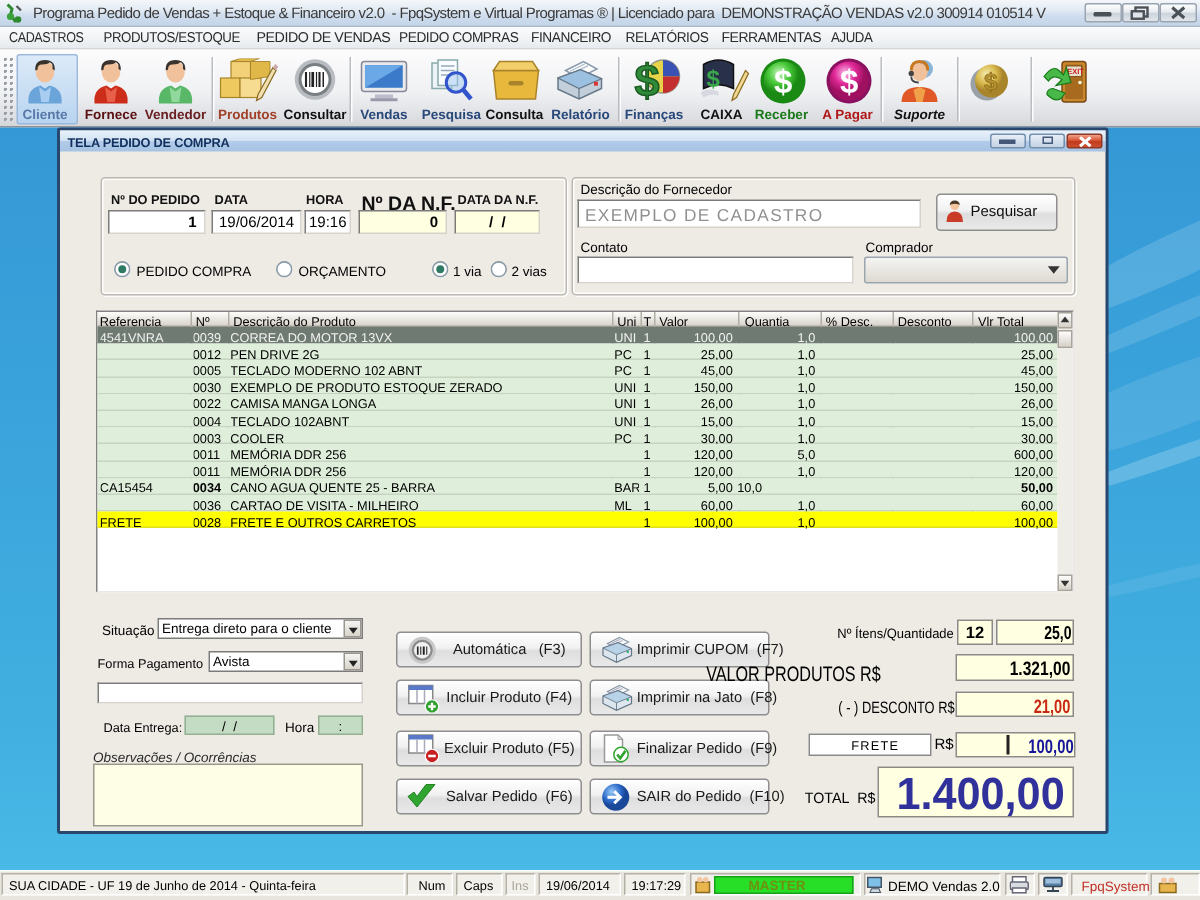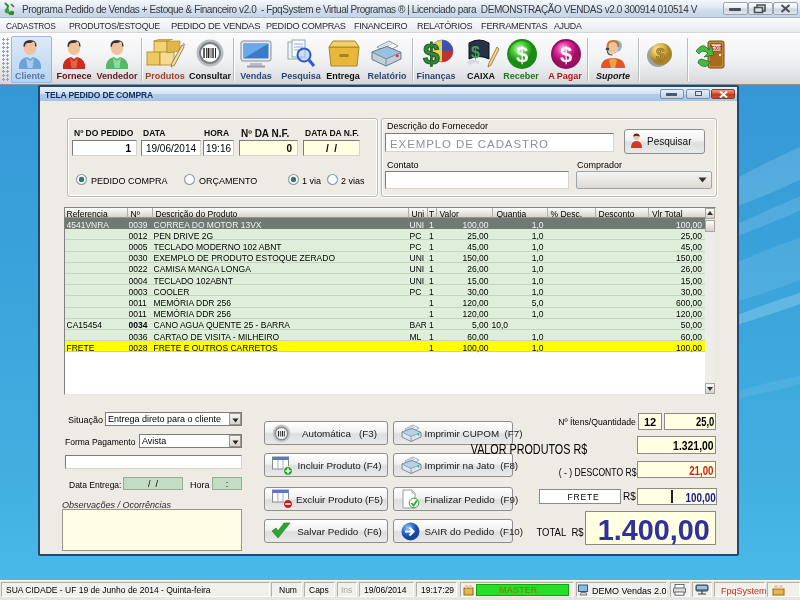--- a/index.html
+++ b/index.html
@@ -188,21 +188,21 @@
 <path d="M2 12 q6 -8 10 -4 l3 3 l2 -5 l3 10 l-10 2 l4 -4 q-6 -4 -9 1 z" fill="#48b848" stroke="#1a7a1a" stroke-width="0.8"></path>
 <path d="M4 24 q6 6 10 2 l2 -3 l-8 -3 q-4 0 -4 4z" fill="#48b848" stroke="#1a7a1a" stroke-width="0.8"></path>
 </svg>
     <div class="abs" style="left:0px;top:71px;width:60px;text-align:center;font-size:9px;font-weight:bold;color:#5878a8;">Cliente</div>
     <div class="abs" style="left:44px;top:71px;width:60px;text-align:center;font-size:9px;font-weight:bold;color:#5a1010;">Fornece</div>
     <div class="abs" style="left:87px;top:71px;width:60px;text-align:center;font-size:9px;font-weight:bold;color:#6a2020;">Vendedor</div>
     <div class="abs" style="left:135px;top:71px;width:60px;text-align:center;font-size:9px;font-weight:bold;color:#a04028;">Produtos</div>
     <div class="abs" style="left:180px;top:71px;width:60px;text-align:center;font-size:9px;font-weight:bold;color:#111;">Consultar</div>
     <div class="abs" style="left:226px;top:71px;width:60px;text-align:center;font-size:9px;font-weight:bold;color:#28487a;">Vendas</div>
     <div class="abs" style="left:271px;top:71px;width:60px;text-align:center;font-size:9px;font-weight:bold;color:#28487a;">Pesquisa</div>
-    <div class="abs" style="left:313px;top:71px;width:60px;text-align:center;font-size:9px;font-weight:bold;color:#111;">Entrega</div>
+    <div class="abs" style="left:313px;top:71px;width:60px;text-align:center;font-size:9px;font-weight:bold;color:#111;">Consulta</div>
     <div class="abs" style="left:357px;top:71px;width:60px;text-align:center;font-size:9px;font-weight:bold;color:#28487a;">Relatório</div>
     <div class="abs" style="left:406px;top:71px;width:60px;text-align:center;font-size:9px;font-weight:bold;color:#28487a;">Finanças</div>
     <div class="abs" style="left:451px;top:71px;width:60px;text-align:center;font-size:9px;font-weight:bold;color:#111;">CAIXA</div>
     <div class="abs" style="left:491px;top:71px;width:60px;text-align:center;font-size:9px;font-weight:bold;color:#1a7a1a;">Receber</div>
     <div class="abs" style="left:535px;top:71px;width:60px;text-align:center;font-size:9px;font-weight:bold;color:#b01818;">A Pagar</div>
     <div class="abs" style="left:583px;top:71px;width:60px;text-align:center;font-size:9px;font-weight:bold;color:#111;font-style:italic;">Suporte</div>
 
 <div class="abs" style="left:0;top:85px;width:800px;height:495px;background:linear-gradient(180deg,#3598d6 0%,#3ba5dc 45%,#41b0e0 80%,#49b9e8 100%);overflow:hidden;">
  <div class="abs" style="left:680px;top:68px;width:220px;height:30px;background:rgba(255,255,255,0.15);border-radius:50%;transform:rotate(-25deg);"></div>
  <div class="abs" style="left:686px;top:118px;width:200px;height:13px;background:rgba(255,255,255,0.13);border-radius:50%;transform:rotate(-23deg);"></div>
@@ -219,21 +219,21 @@
 <div class="abs" style="left:686px;top:88.5px;width:24px;height:10px;background:linear-gradient(180deg,#e8eef6,#c3d2e4);border:1px solid #7490ae;border-radius:2px;"></div>
 <div class="abs" style="left:694.5px;top:90.5px;width:7px;height:5px;border:1.5px solid #44597a;"></div>
 <div class="abs" style="left:711px;top:88.5px;width:24px;height:10px;background:linear-gradient(180deg,#f0a088,#d85535 45%,#c03a1d 55%,#cf4f30);border:1px solid #8c3a28;border-radius:2px;"></div>
 <svg class="abs" style="left:718.5px;top:90.5px" width="9" height="7" viewBox="0 0 9 7">
       <path d="M1 0.5 L8 6.5 M8 0.5 L1 6.5" stroke="#fff" stroke-width="2"></path>
     </svg>
 <div class="grp" style="left:67px;top:118px;width:311px;height:79px;"></div>
 <div class="lbl" style="left:74px;top:128px;font-size:8.5px;font-weight:bold;color:#111;">Nº DO PEDIDO</div>
 <div class="lbl" style="left:143px;top:128px;font-size:8.5px;font-weight:bold;color:#111;">DATA</div>
 <div class="lbl" style="left:204px;top:128px;font-size:8.5px;font-weight:bold;color:#111;">HORA</div>
-<div class="lbl" style="left:241px;top:128px;font-size:10px;font-weight:bold;color:#111;">Nº DA N.F.</div>
+<div class="lbl" style="left:241px;top:128px;font-size:13px;font-weight:bold;color:#111;">Nº DA N.F.</div>
 <div class="lbl" style="left:305px;top:128px;font-size:8.5px;font-weight:bold;color:#111;">DATA DA N.F.</div>
 
 <div class="inp" style="left:72px;top:140px;width:65px;height:16px;text-align:right;padding:2px 5px 0 0;font-weight:bold;">1</div>
 <div class="inp" style="left:141px;top:140px;width:60px;height:16px;text-align:center;padding-top:2px;">19/06/2014</div>
 <div class="inp" style="left:203px;top:140px;width:31px;height:16px;text-align:center;padding-top:2px;">19:16</div>
 <div class="inp" style="left:239px;top:140px;width:59px;height:16px;background:#ffffe1;text-align:right;padding:2px 5px 0 0;font-weight:bold;">0</div>
 <div class="inp" style="left:303px;top:140px;width:57px;height:16px;background:#ffffe1;text-align:center;padding-top:2px;font-weight:bold;">/&nbsp;&nbsp;/</div>
 <svg class="abs" style="left:76px;top:174px" width="11" height="11" viewBox="0 0 10 10">
       <circle cx="5" cy="5" r="4.5" fill="#fff" stroke="#8a9aa8" stroke-width="1"></circle>
       <circle cx="5" cy="5" r="2.4" fill="#2f7a64"></circle>
@@ -363,21 +363,21 @@
     <div class="cell" style="left:491.5px;top:309.1px;width:52.0px;text-align:right;font-size:8.5px;color:#000;">1,0</div>
     <div class="cell" style="left:648px;top:309.1px;width:54px;text-align:right;font-size:8.5px;color:#000;">120,00</div>
     <div class="abs" style="left:64.5px;top:318.8px;width:640.5px;height:11.2px;background:#dfeeda;border-bottom:1px solid rgba(120,130,120,0.25);"></div>
     <div class="cell" style="left:66.5px;top:320.3px;width:59.0px;font-size:8.5px;color:#000;">CA15454</div>
     <div class="cell" style="left:128.5px;top:320.3px;width:22.0px;font-size:8.5px;color:#000;font-weight:bold;">0034</div>
     <div class="cell" style="left:153.5px;top:320.3px;width:253.0px;font-size:8.5px;color:#000;">CANO AGUA QUENTE 25 - BARRA</div>
     <div class="cell" style="left:409.5px;top:320.3px;width:16.5px;font-size:8.5px;color:#000;">BAR</div>
     <div class="cell" style="left:429px;top:320.3px;width:5.5px;font-size:8.5px;color:#000;">1</div>
     <div class="cell" style="left:435.5px;top:320.3px;width:53.0px;text-align:right;font-size:8.5px;color:#000;">5,00</div>
     <div class="cell" style="left:491.5px;top:320.3px;width:52.0px;text-align:left;font-size:8.5px;color:#000;">10,0</div>
-    <div class="cell" style="left:648px;top:320.3px;width:54px;text-align:right;font-size:8.5px;color:#000;">50,00</div>
+    <div class="cell" style="left:648px;top:320.3px;width:54px;text-align:right;font-size:8.5px;color:#000;font-weight:bold;">50,00</div>
     <div class="abs" style="left:64.5px;top:330.0px;width:640.5px;height:11.2px;background:#dfeeda;border-bottom:1px solid rgba(120,130,120,0.25);"></div>
     <div class="cell" style="left:128.5px;top:331.5px;width:22.0px;font-size:8.5px;color:#000;">0036</div>
     <div class="cell" style="left:153.5px;top:331.5px;width:253.0px;font-size:8.5px;color:#000;">CARTAO DE VISITA - MILHEIRO</div>
     <div class="cell" style="left:409.5px;top:331.5px;width:16.5px;font-size:8.5px;color:#000;">ML</div>
     <div class="cell" style="left:429px;top:331.5px;width:5.5px;font-size:8.5px;color:#000;">1</div>
     <div class="cell" style="left:435.5px;top:331.5px;width:53.0px;text-align:right;font-size:8.5px;color:#000;">60,00</div>
     <div class="cell" style="left:491.5px;top:331.5px;width:52.0px;text-align:right;font-size:8.5px;color:#000;">1,0</div>
     <div class="cell" style="left:648px;top:331.5px;width:54px;text-align:right;font-size:8.5px;color:#000;">60,00</div>
     <div class="abs" style="left:64.5px;top:341.2px;width:640.5px;height:11.2px;background:#ffff00;border-bottom:1px solid rgba(120,130,120,0.25);"></div>
     <div class="cell" style="left:66.5px;top:342.7px;width:59.0px;font-size:8.5px;color:#000;">FRETE</div>

